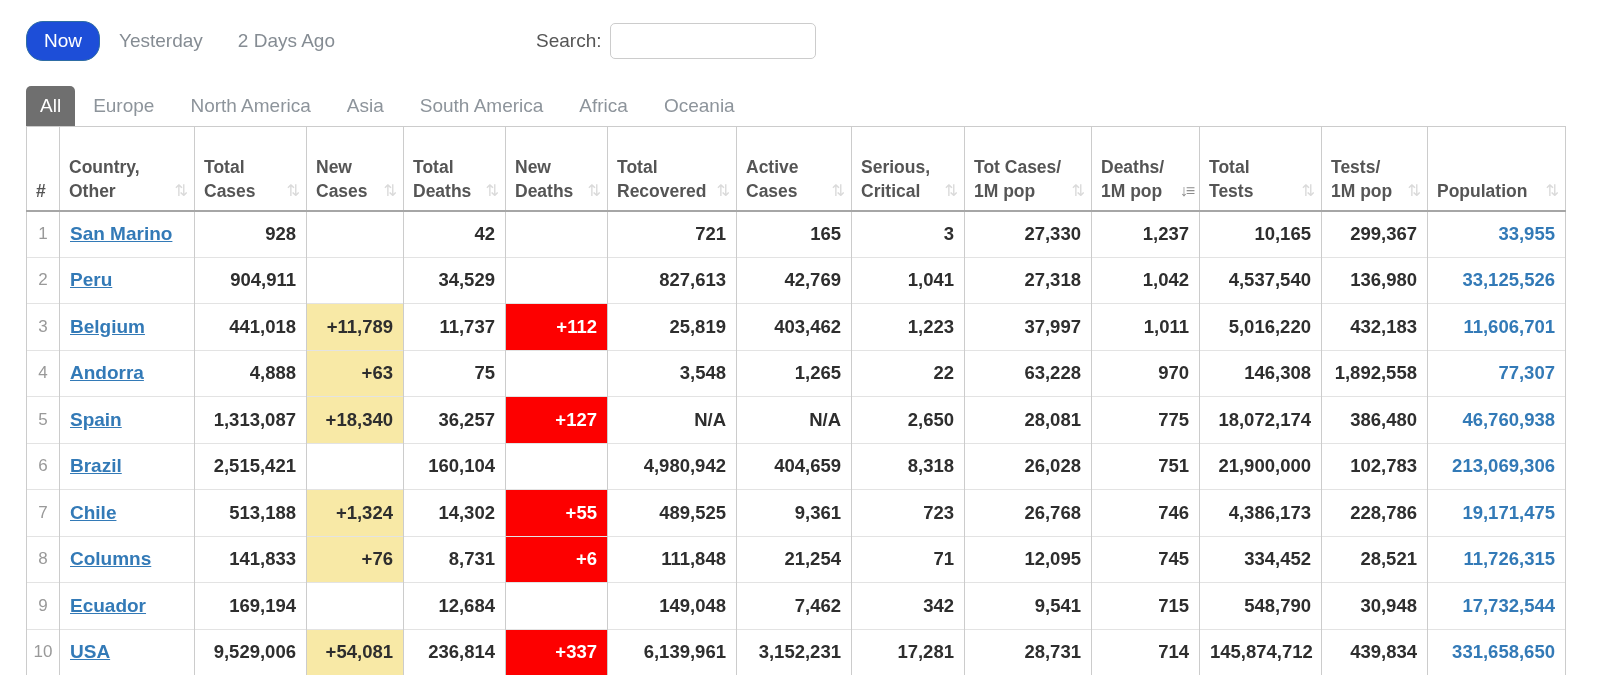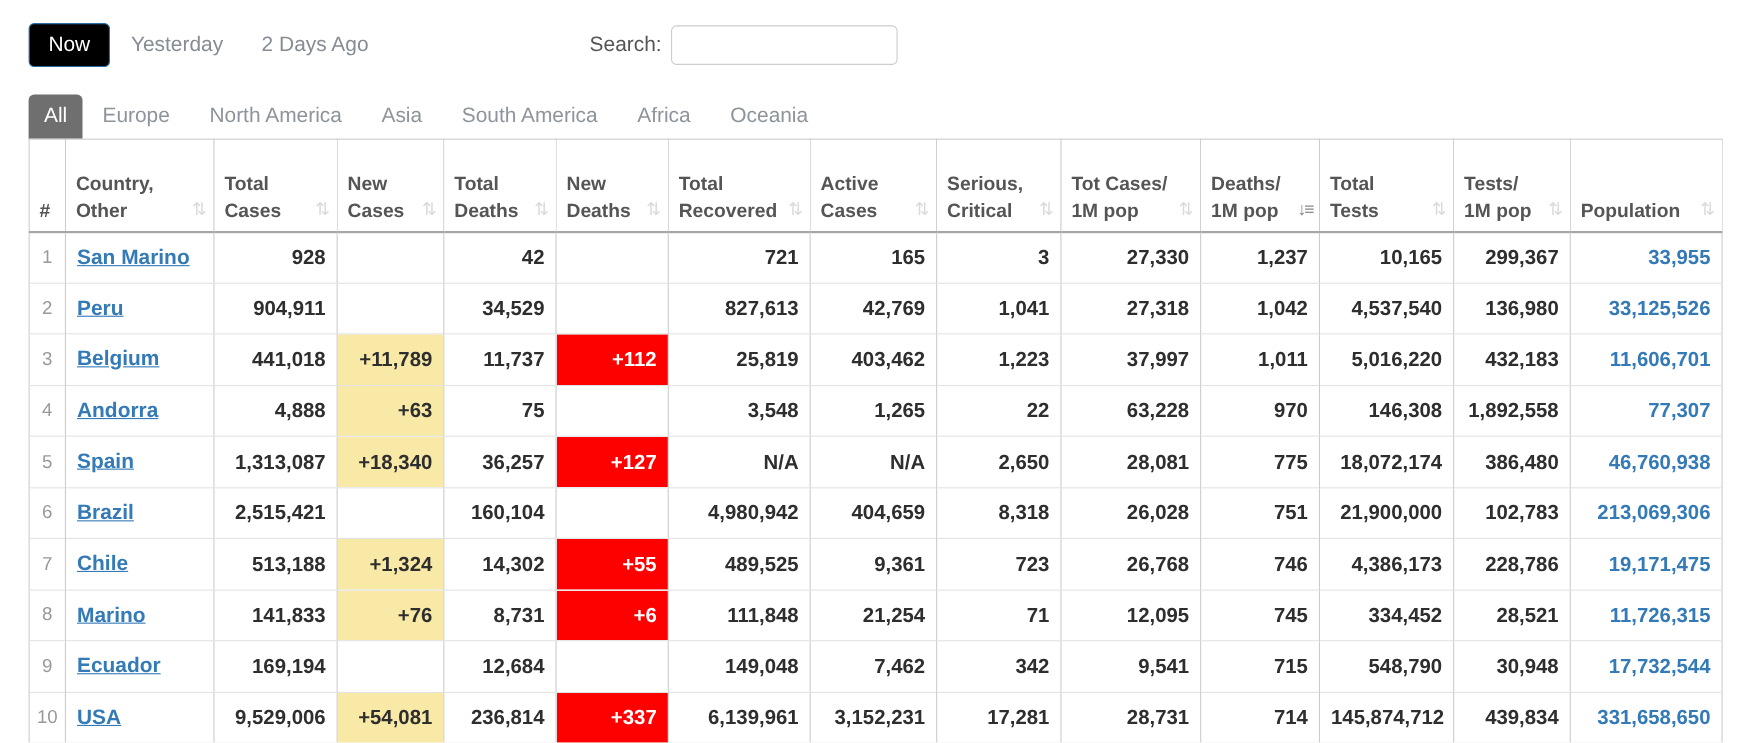--- a/index.html
+++ b/index.html
@@ -1,22 +1,22 @@
 <!DOCTYPE html>
 <html><head>
 <meta charset="utf-8">
 <style>
   * { box-sizing: border-box; margin: 0; padding: 0; }
   html, body { width: 1600px; height: 675px; overflow: hidden; background: #fff;
     font-family: "Liberation Sans", "DejaVu Sans", sans-serif; }
 
   
   .toolbar { display: flex; align-items: center; padding: 21px 26px 0 26px; }
-  .btn-now { background: #000000; border: 1px solid #2e6da4; color: #fff;
-    font-size: 19px; padding: 8px 17px; border-radius: 5px; cursor: pointer; }
+  .btn-now { background: #1d4ed8; border: 1px solid #2e6da4; color: #fff;
+    font-size: 19px; padding: 8px 17px; border-radius: 17px; cursor: pointer; }
   .range-link { color: #858c93; font-size: 19px; cursor: pointer; }
   .range-link.yesterday { margin-left: 19px; }
   .range-link.twodays { margin-left: 35px; }
   .btn-columns { background: #ededed; border: none; color: #333; font-size: 19px;
     padding: 10px 17px; border-radius: 5px; margin-left: 52px; cursor: pointer; }
   .btn-columns .caret { font-size: 13px; color: #333; margin-left: 5px; }
   .search-wrap { display: flex; align-items: center; margin-left: 201px; }
   .search-label { color: #555; font-size: 19px; }
   .search-input { width: 206px; height: 36px; margin-left: 9px; border: 1px solid #ccc;
     border-radius: 5px; font-size: 17px; padding: 0 8px; outline: none; }
@@ -269,21 +269,21 @@
         <td class="c-val">9,361</td>
         <td class="c-val">723</td>
         <td class="c-val">26,768</td>
         <td class="c-val">746</td>
         <td class="c-val">4,386,173</td>
         <td class="c-val">228,786</td>
         <td class="c-pop">19,171,475</td>
       </tr>
       <tr>
         <td class="c-num">8</td>
-        <td class="c-country"><a class="country-link">Marino</a></td>
+        <td class="c-country"><a class="country-link">Columns</a></td>
         <td class="c-val">141,833</td>
         <td class="c-val hl-yellow">+76</td>
         <td class="c-val">8,731</td>
         <td class="c-val hl-red">+6</td>
         <td class="c-val">111,848</td>
         <td class="c-val">21,254</td>
         <td class="c-val">71</td>
         <td class="c-val">12,095</td>
         <td class="c-val">745</td>
         <td class="c-val">334,452</td>

